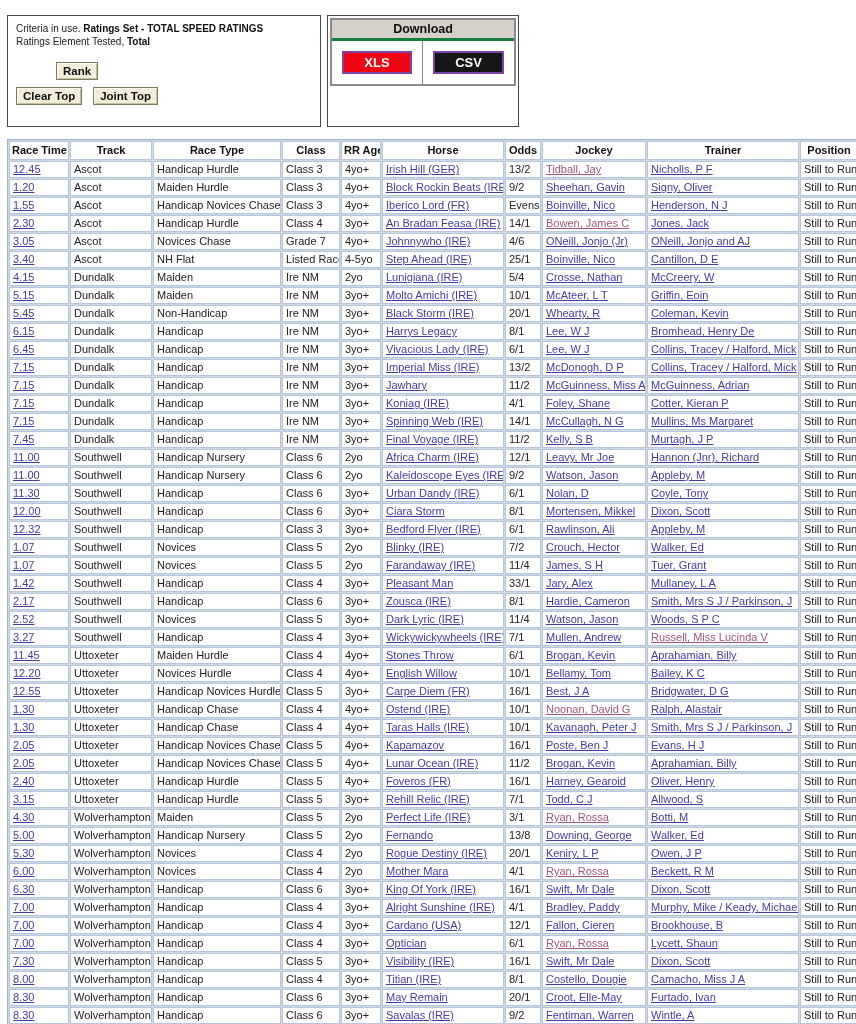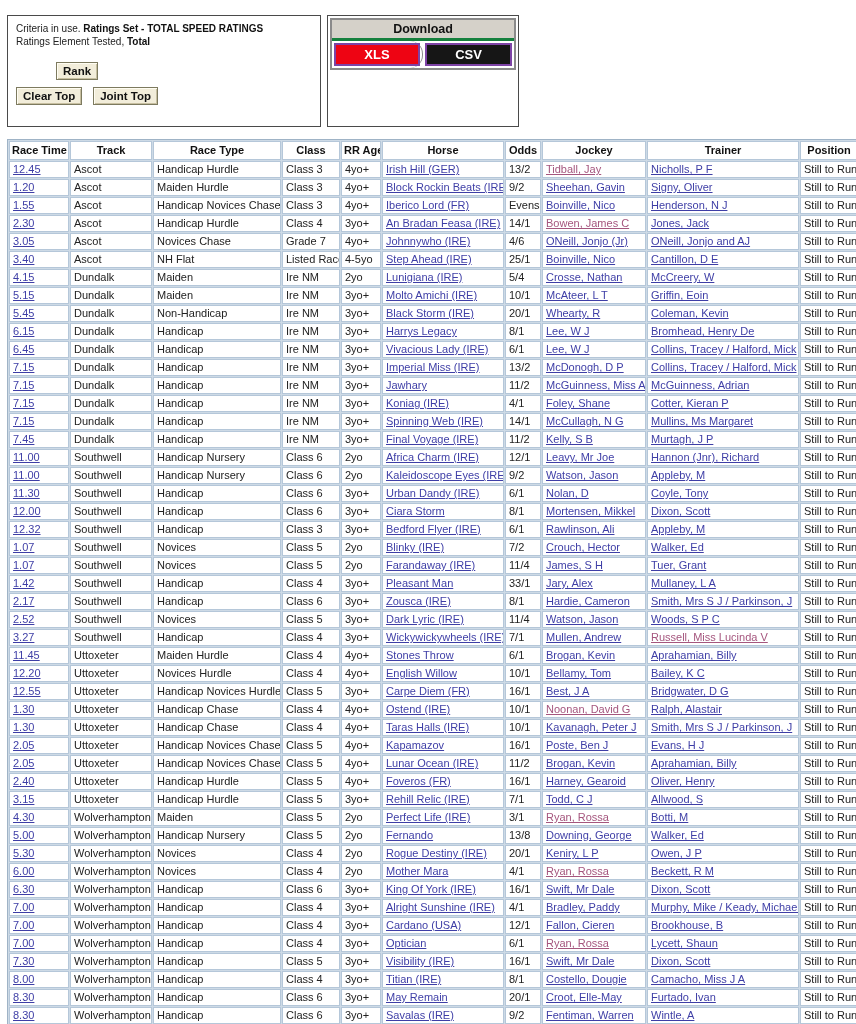--- a/index.html
+++ b/index.html
@@ -19,21 +19,21 @@
        box-shadow:inset 1px 1px 0 #fffdf2, inset -1px -1px 0 #c7bfa0;
        font-weight:bold; font-size:11.5px; color:#111; padding:2px 6px; cursor:pointer;
        font-family:"Liberation Sans",sans-serif;}
   .rank-row{margin-top:13px;padding-left:40px;}
   .clear-row{margin-top:7px; display:flex; gap:11px;}
   .download-outer{flex:0 0 192px; border:1px solid var(--panelborder); padding:2px; background:#fff;}
   .download-table{border:2px solid #8a8a8a; background:#fff;}
   .download-header{background:var(--dlheader); border-bottom:3px solid #15803d;
        text-align:center; font-weight:bold; font-size:12.5px; padding:2px 0; color:#111;}
   .download-buttons{display:flex;}
-  .download-buttons .cell{flex:1 1 50%; padding:2px; border-right:1px solid #8a8a8a;border-radius:13px;}
+  .download-buttons .cell{flex:1 1 50%; padding:10px; border-right:1px solid #8a8a8a;}
   .download-buttons .cell:last-child{border-right:none;}
   .dl-btn{display:block; text-align:center; font-weight:bold; font-size:13px; color:#fff;
        padding:2px 0; border:2px solid var(--purple); text-decoration:none; cursor:pointer;}
   .dl-btn.xls{background:var(--xls);}
   .dl-btn.csv{background:var(--csv);}
   
   table.races{border-collapse:separate; border-spacing:1px; background:var(--tblbg);
        border:1px solid #9fb3c6; margin-top:12px; table-layout:fixed; width:841px;}
   table.races th, table.races td{
        background:#fff; border:1px solid var(--tblborder);

